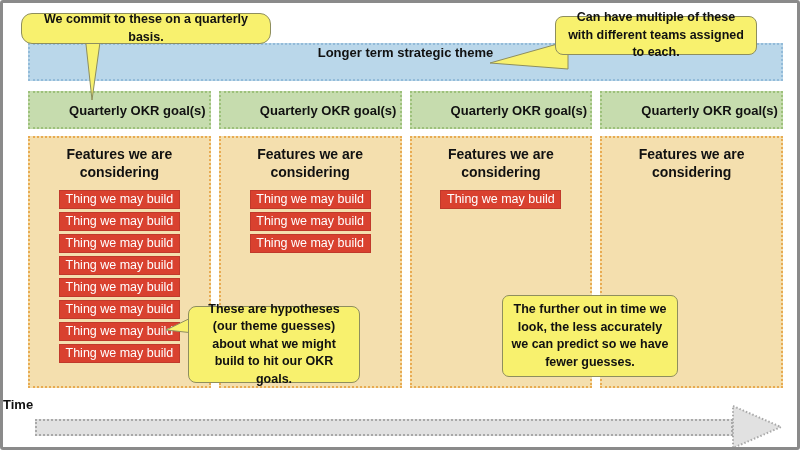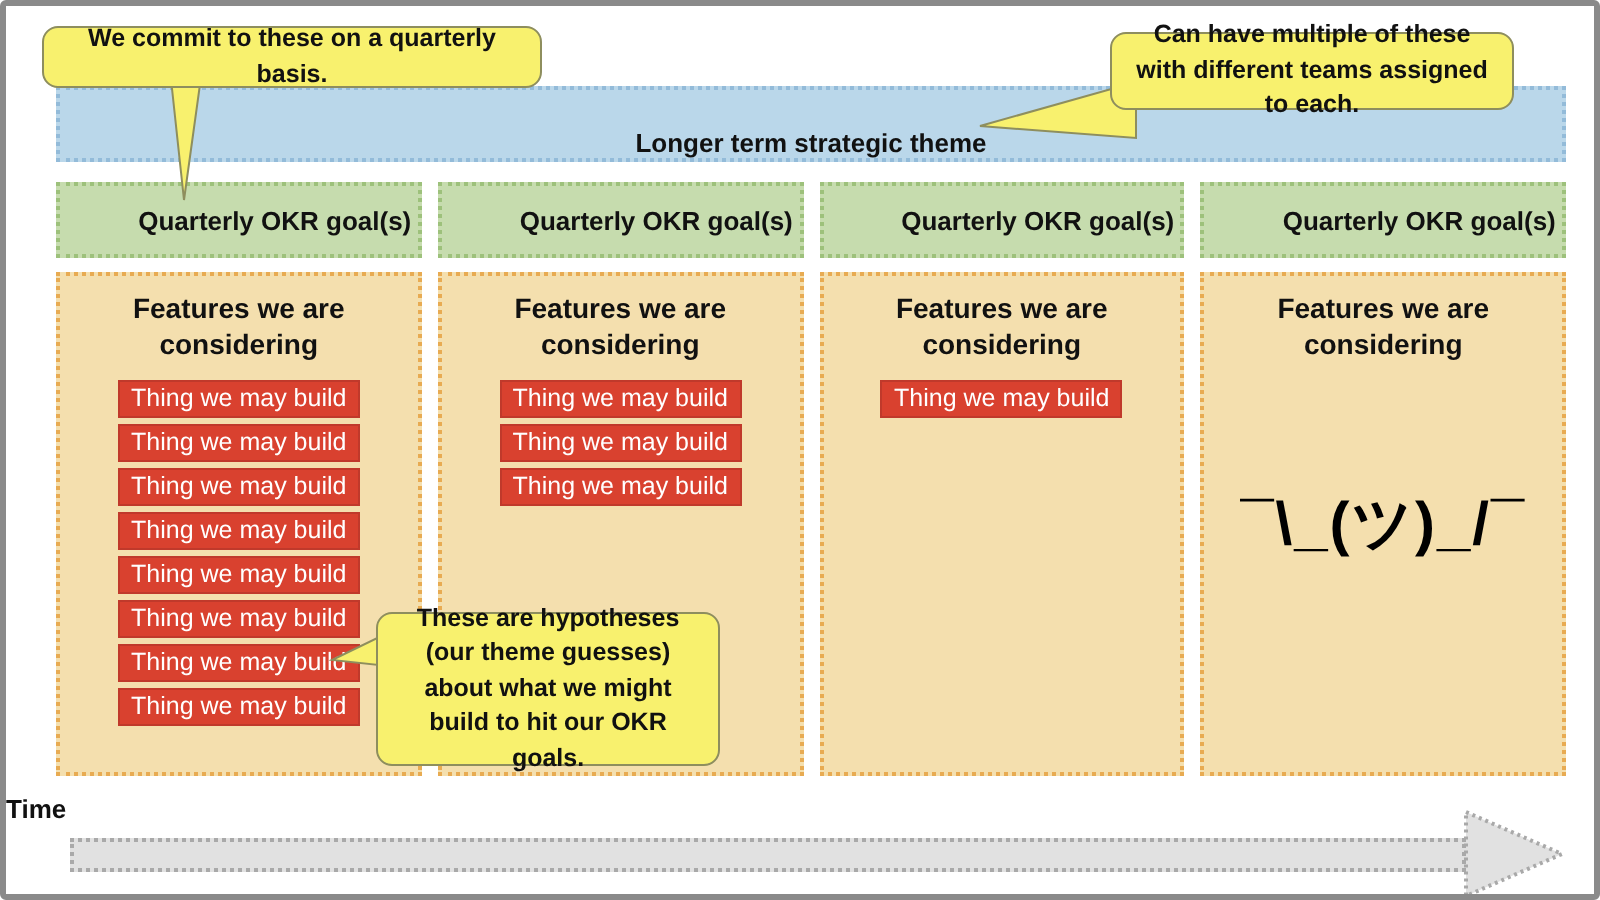--- a/index.html
+++ b/index.html
@@ -15,21 +15,21 @@
   html,body{width:800px;height:450px;background:#fff;}
   body{font-family:"Liberation Sans", sans-serif; color:#111;}
   .canvas{
     position:relative;width:800px;height:450px;background:#fff;
     border:3px solid var(--frame-gray);border-radius:3px;overflow:hidden;
   }
   
   .banner{
     position:absolute;left:25px;top:40px;width:755px;height:38px;
     background:var(--theme-blue);border:2px dotted var(--theme-blue-border);
-    display:flex;align-items:flex-end;justify-content:center;
+    display:flex;align-items:flex-start;justify-content:center;
     font-weight:bold;font-size:13px;
   }
   
   .row{position:absolute;left:25px;width:755px;display:flex;gap:8px;}
   .row-goals{top:88px;height:38px;}
   .row-features{top:133px;height:252px;}
   .goal-box{
     flex:1;background:var(--goal-green);border:2px dotted var(--goal-green-border);
     display:flex;align-items:center;justify-content:center;
     font-weight:bold;font-size:13px;text-align:center;padding-left:36px;
@@ -53,21 +53,21 @@
     margin-top:52px;font-size:30px;font-weight:bold;color:#000;
     letter-spacing:1px;white-space:nowrap;
   }
   
   .callout{
     position:absolute;z-index:6;background:var(--callout-yellow);
     border:1px solid var(--callout-border);border-radius:8px;
     font-weight:bold;font-size:12.5px;text-align:center;line-height:1.4;
     display:flex;align-items:center;justify-content:center;padding:4px 8px;
   }
-  .callout-commit{left:18px;top:10px;width:250px;height:31px;}
+  .callout-commit{left:18px;top:10px;width:250px;height:31px;border-radius:11px;}
   .callout-multiple{left:552px;top:13px;width:202px;height:39px;}
   .callout-hypotheses{left:185px;top:303px;width:172px;height:77px;}
   .callout-fewer{left:499px;top:292px;width:176px;height:82px;border-radius:7px;}
   
   .overlay{position:absolute;left:0;top:0;width:800px;height:450px;z-index:5;pointer-events:none;}
   
   .time-label{
     position:absolute;left:0;top:394px;width:755px;text-align:left;
     font-weight:bold;font-size:13px;
   }
@@ -124,37 +124,39 @@
     </div>
     <div class="features-box">
       <div class="features-header">Features we are considering</div>
       <div class="items">
           <div class="item">Thing we may build</div>
         </div>
     </div>
     <div class="features-box">
       <div class="features-header">Features we are considering</div>
       <div class="items"></div>
-      <div class="shrug">¯\_(ツ)_/¯</div>
     </div>
   </div>
 
   <svg class="overlay" viewBox="0 0 800 450" xmlns="http://www.w3.org/2000/svg">
     <polygon points="82,32 98,32 89,97" style="fill:var(--callout-yellow);stroke:var(--callout-border);stroke-width:1"></polygon>
     <polygon points="487,60 565,38 565,66" style="fill:var(--callout-yellow);stroke:var(--callout-border);stroke-width:1"></polygon>
     <polygon points="163,327 200,309 200,331" style="fill:var(--callout-yellow);stroke:var(--callout-border);stroke-width:1"></polygon>
     <polygon points="730,403 778,424 730,445" style="fill:var(--arrow-gray);stroke:var(--arrow-gray-border);stroke-width:2;stroke-dasharray:1.5 2"></polygon>
   </svg>
 
   <div class="callout callout-commit">
     <span>We commit to these on a quarterly basis.</span>
   </div>
   <div class="callout callout-multiple">
     <span>Can have multiple of these with different teams assigned to each.</span>
   </div>
   <div class="callout callout-hypotheses">
     <span>These are hypotheses (our theme guesses) about what we might build to hit our OKR goals.</span>
   </div>
+  <div class="callout callout-fewer">
+    <span>The further out in time we look, the less accurately we can predict so we have fewer guesses.</span>
+  </div>
 
   <div class="time-label">Time</div>
   <div class="arrow-bar"></div>
 
 </div>
 
 </body></html>

